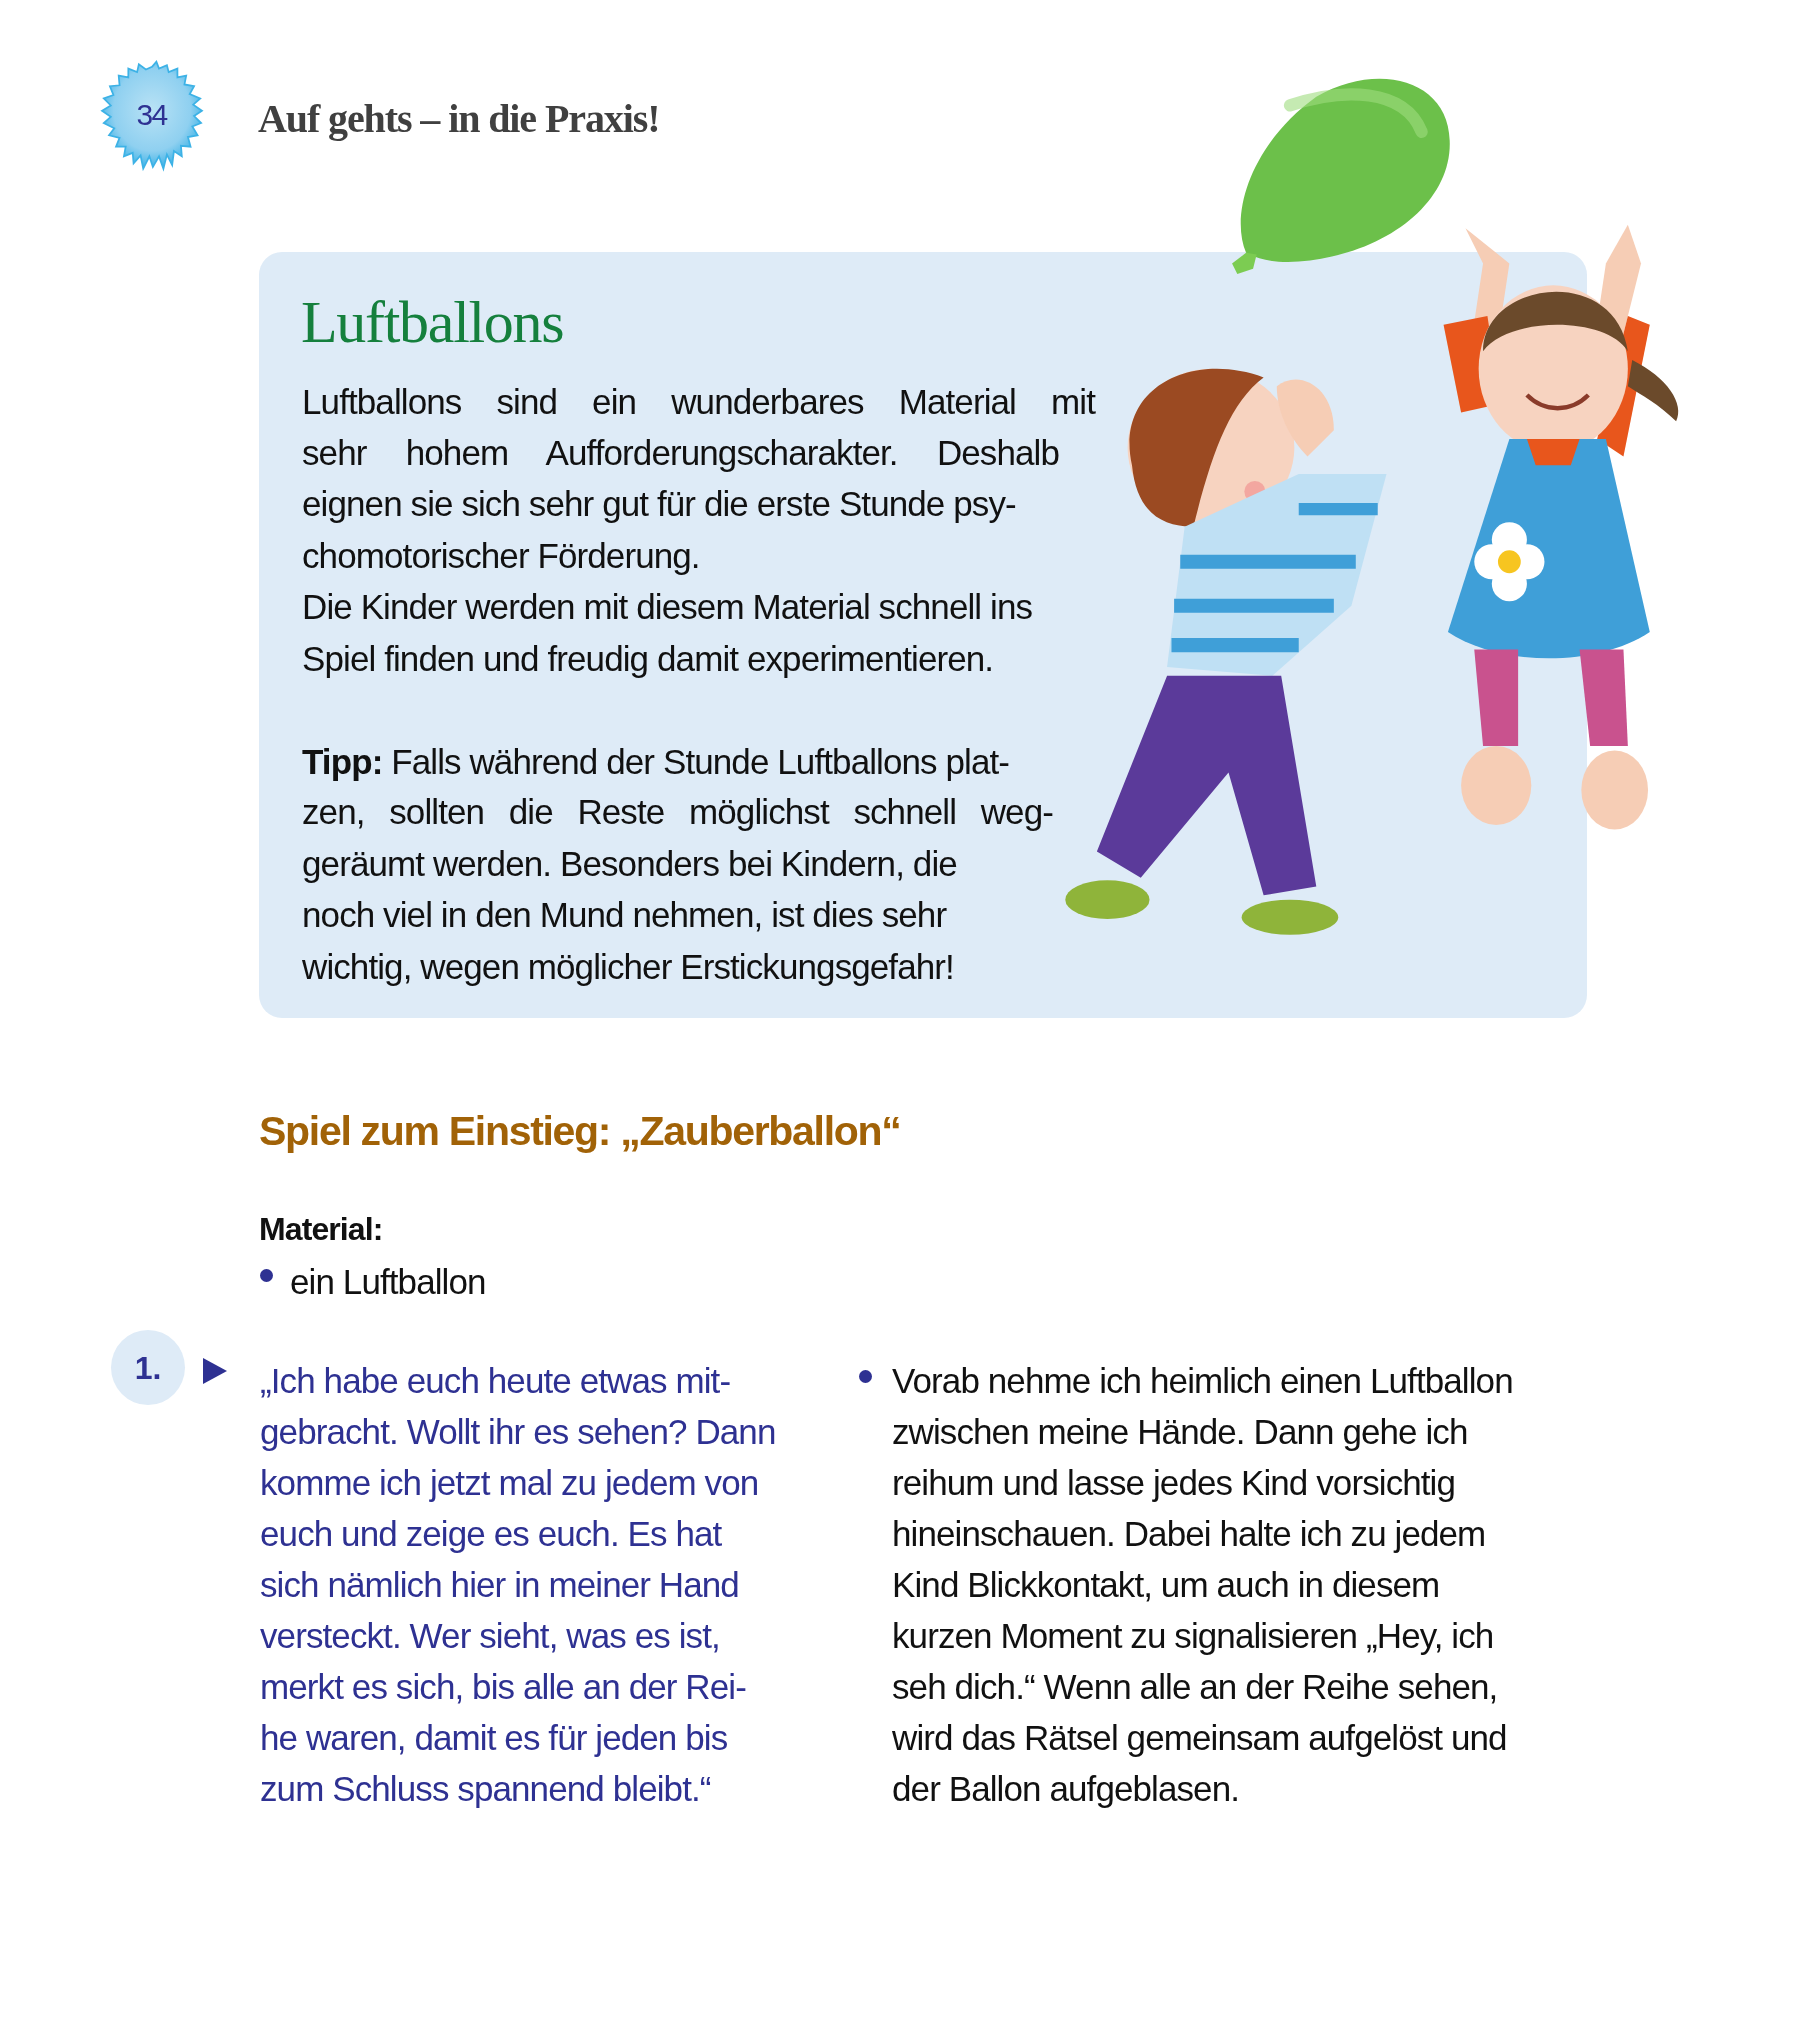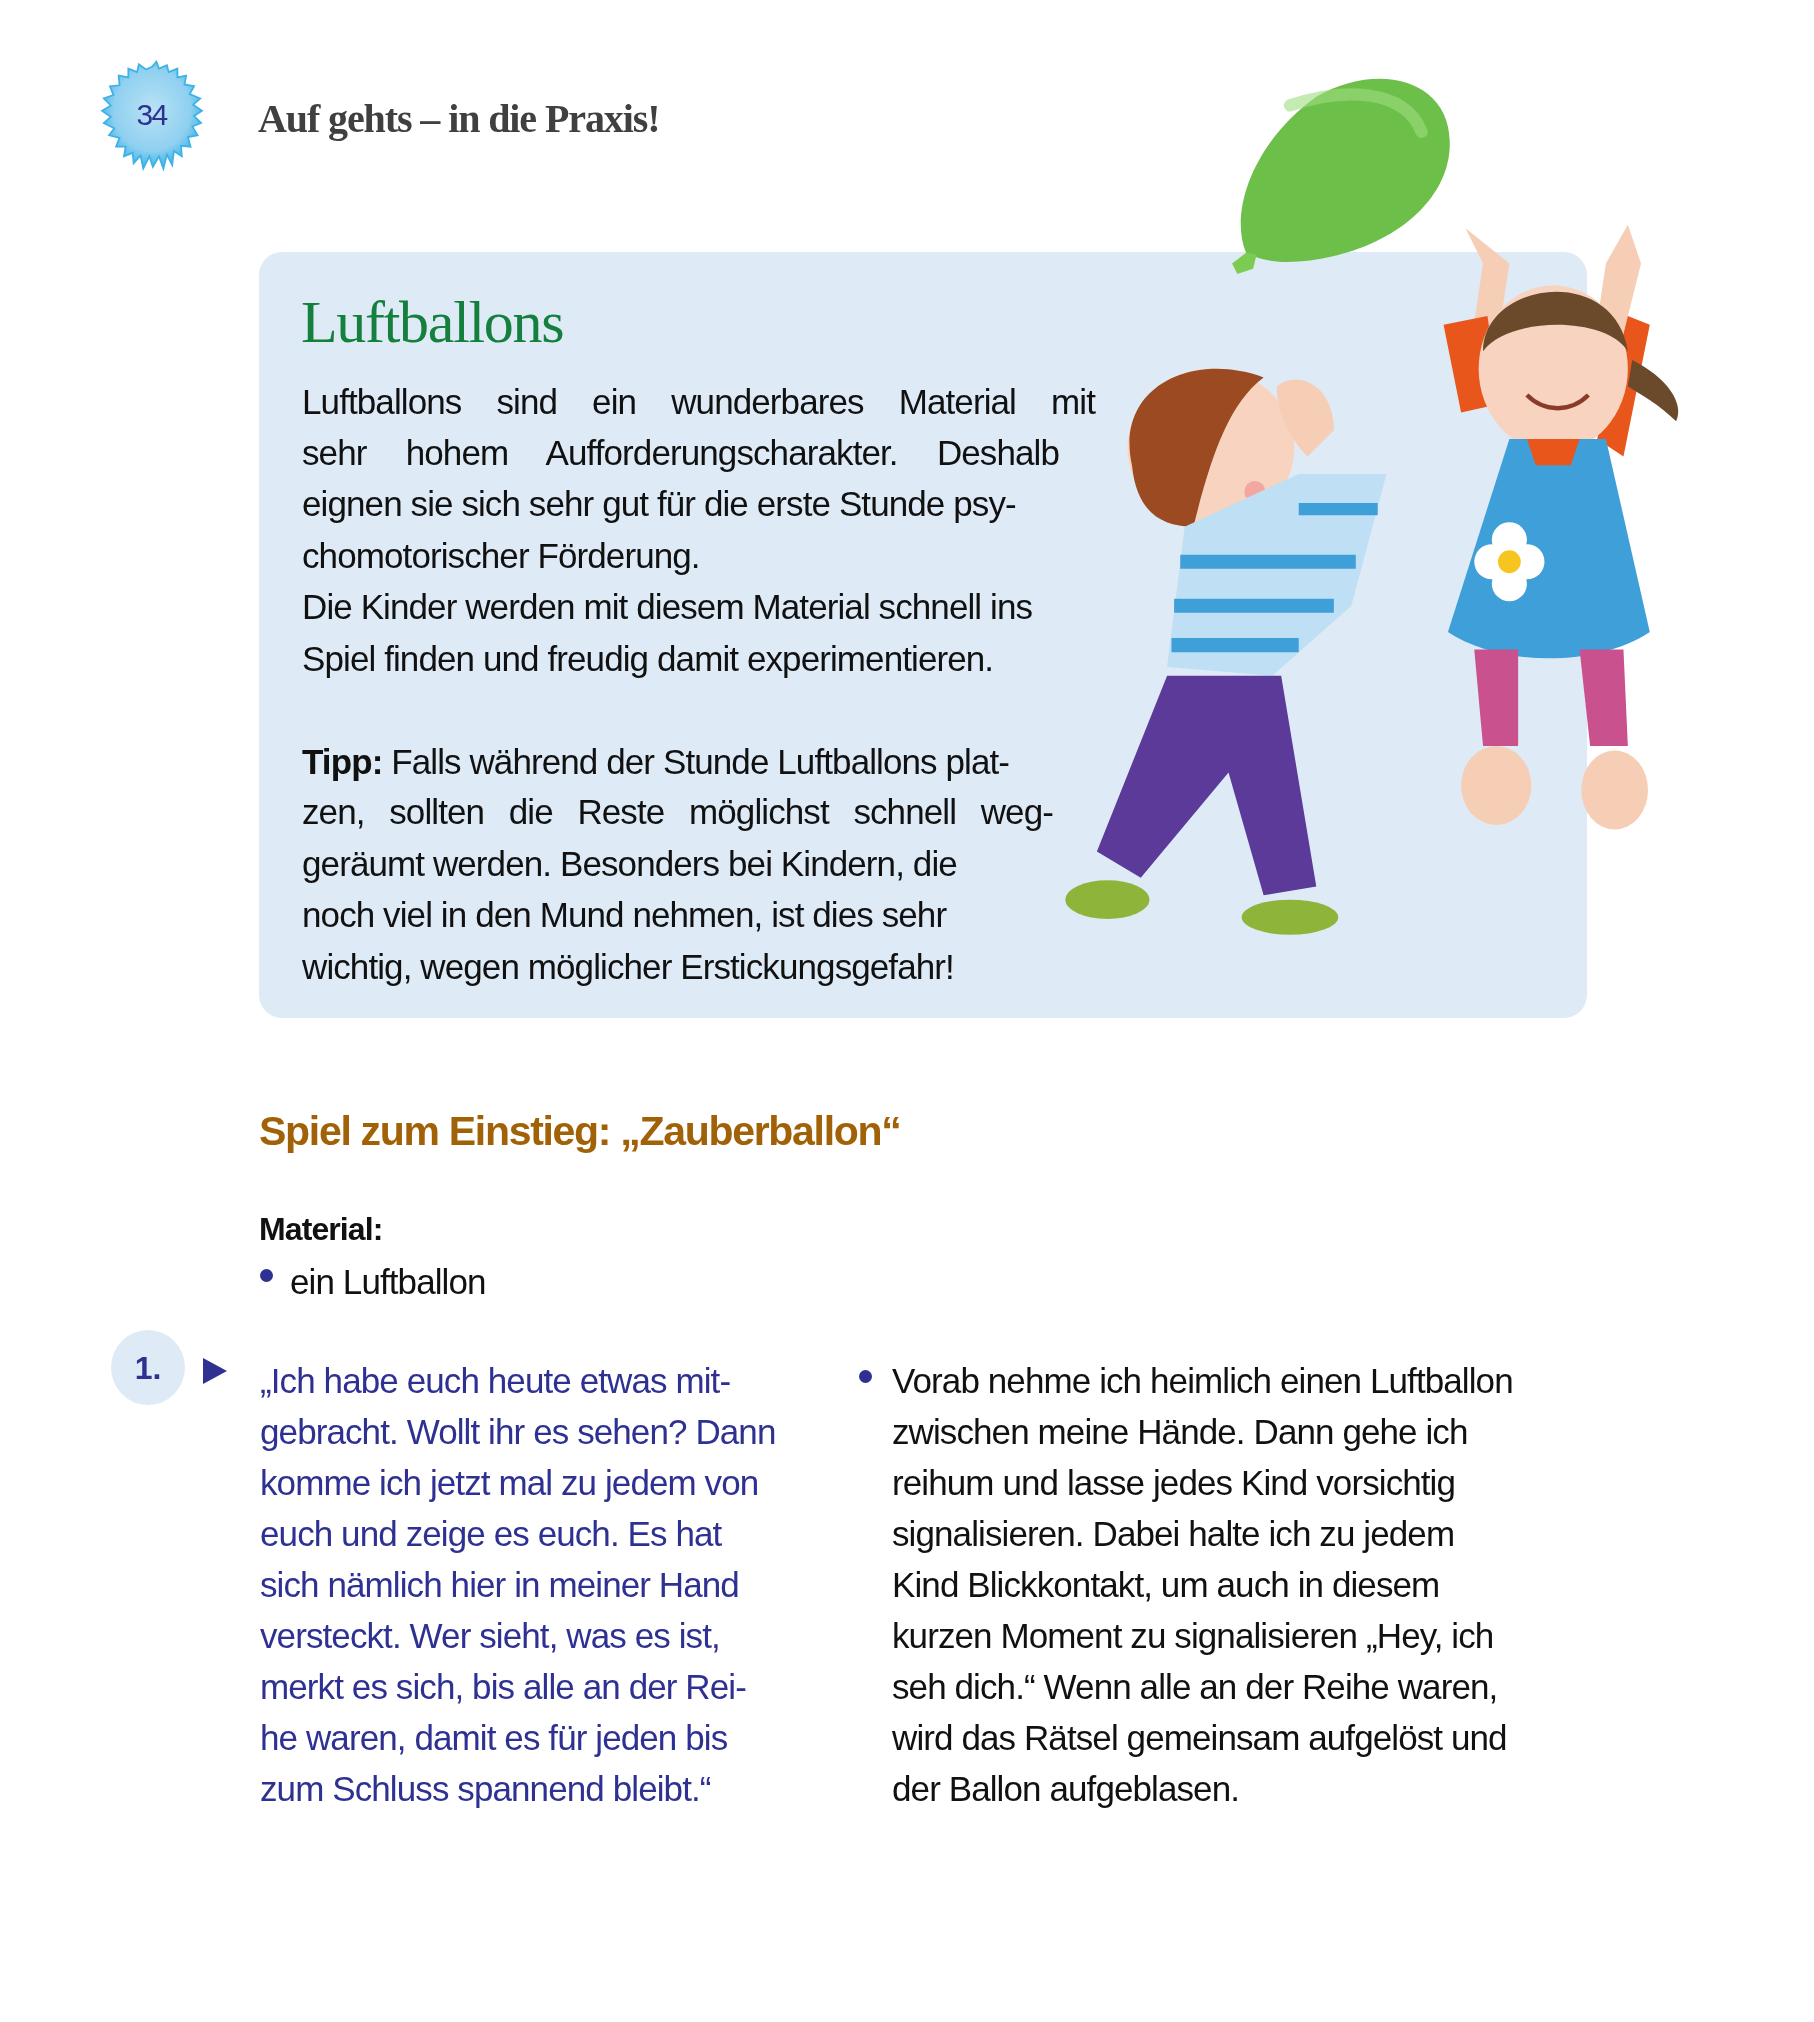--- a/index.html
+++ b/index.html
@@ -146,20 +146,20 @@
   <div class="line blue" style="left:260px; top:1669px;">merkt es sich, bis alle an der Rei-</div>
   <div class="line blue" style="left:260px; top:1720px;">he waren, damit es für jeden bis</div>
   <div class="line blue" style="left:260px; top:1771px;">zum Schluss spannend bleibt.“</div>
 </div>
 
 <div>
   <div class="dot" style="left:859px; top:1370px;"></div>
   <div class="line" style="left:892px; top:1363px;">Vorab nehme ich heimlich einen Luftballon</div>
   <div class="line" style="left:892px; top:1414px;">zwischen meine Hände. Dann gehe ich</div>
   <div class="line" style="left:892px; top:1465px;">reihum und lasse jedes Kind vorsichtig</div>
-  <div class="line" style="left:892px; top:1516px;">signalisieren. Dabei halte ich zu jedem</div>
+  <div class="line" style="left:892px; top:1516px;">hineinschauen. Dabei halte ich zu jedem</div>
   <div class="line" style="left:892px; top:1567px;">Kind Blickkontakt, um auch in diesem</div>
   <div class="line" style="left:892px; top:1618px;">kurzen Moment zu signalisieren „Hey, ich</div>
-  <div class="line" style="left:892px; top:1669px;">seh dich.“ Wenn alle an der Reihe waren,</div>
+  <div class="line" style="left:892px; top:1669px;">seh dich.“ Wenn alle an der Reihe sehen,</div>
   <div class="line" style="left:892px; top:1720px;">wird das Rätsel gemeinsam aufgelöst und</div>
   <div class="line" style="left:892px; top:1771px;">der Ballon aufgeblasen.</div>
 </div>
 
 
 </body></html>

